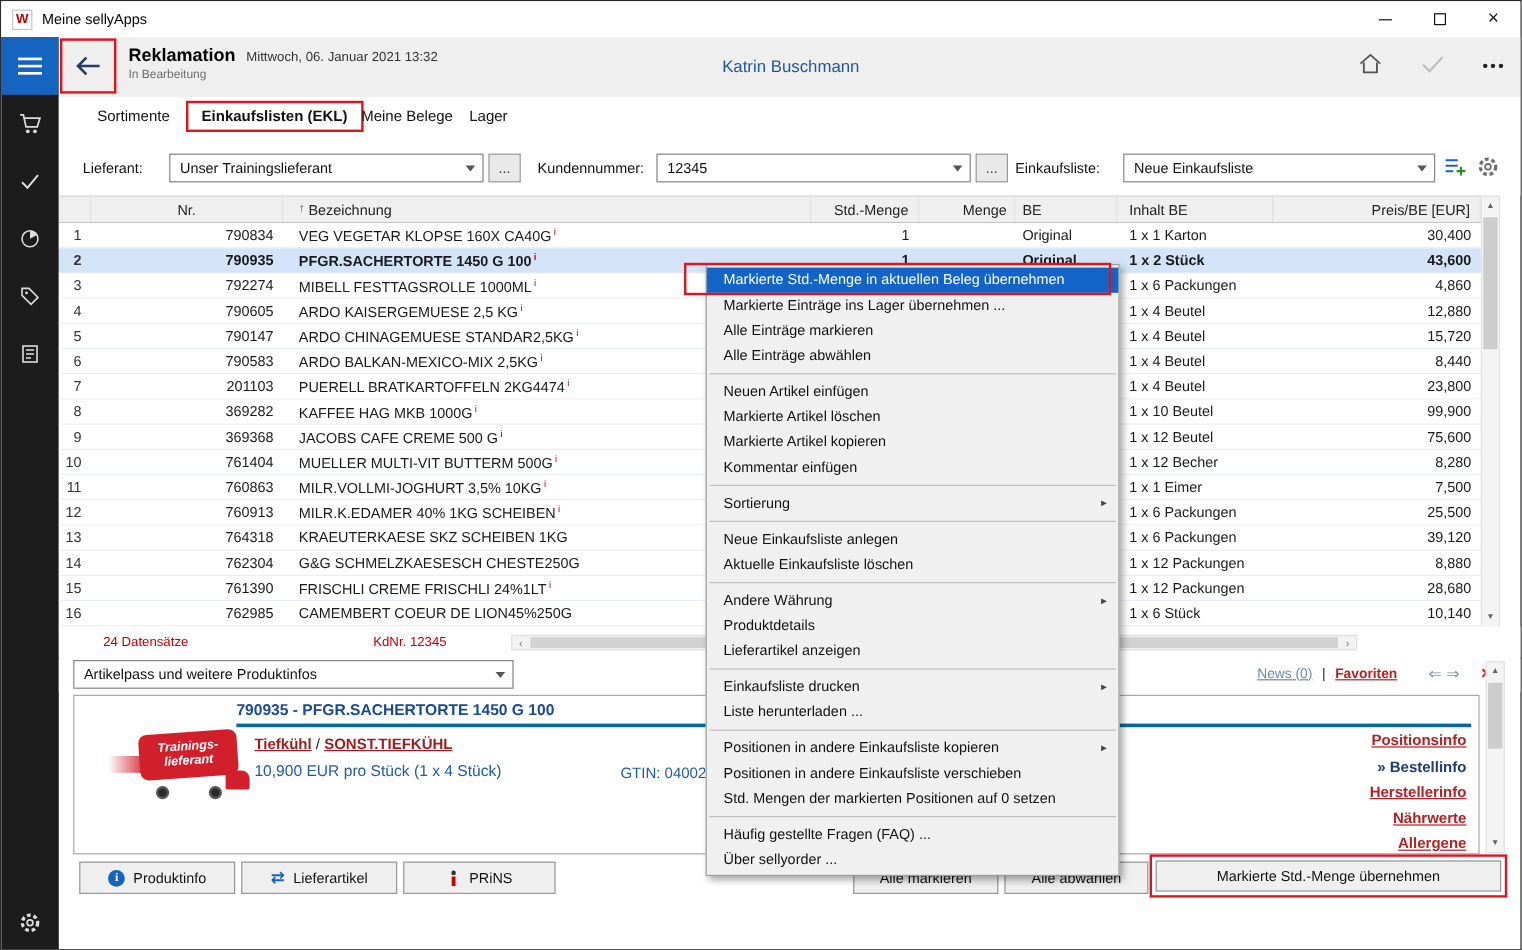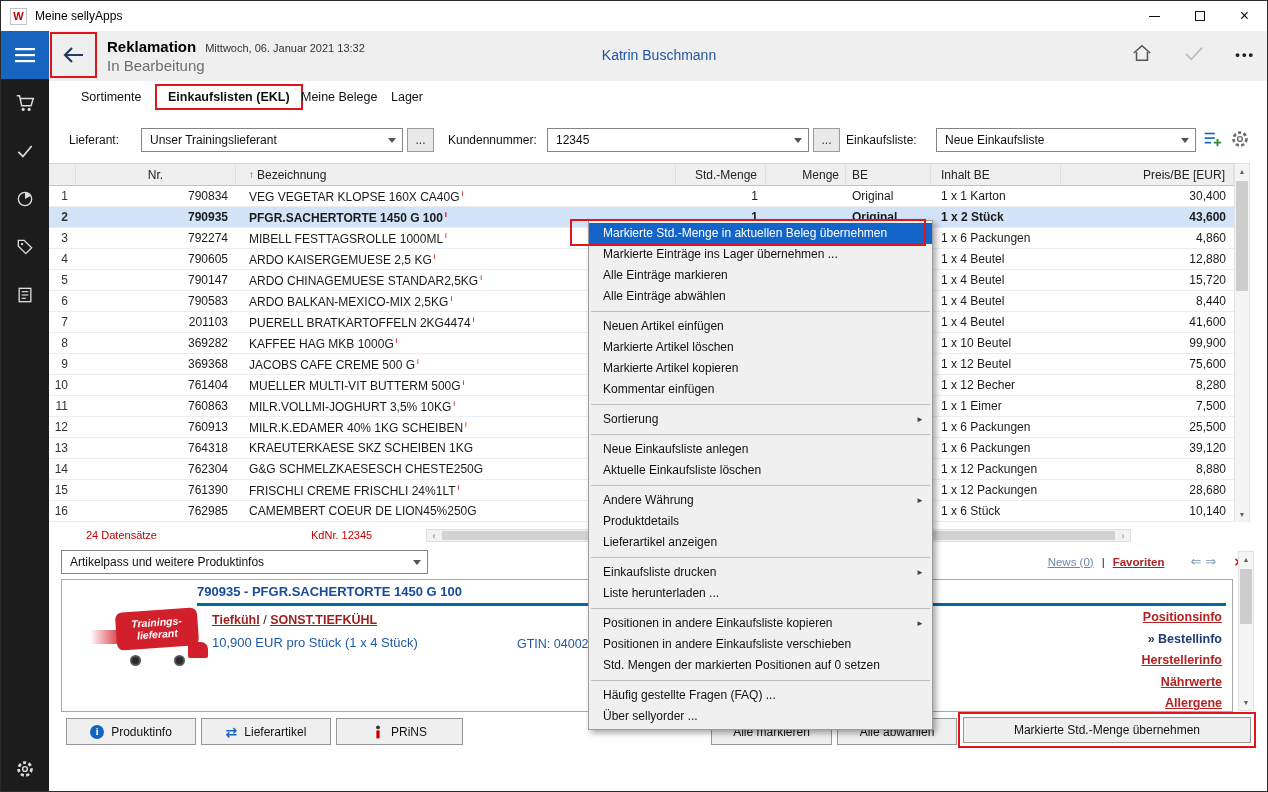--- a/index.html
+++ b/index.html
@@ -24,21 +24,21 @@
   .side-item svg { display:block; }
   .side-gear { position:absolute; bottom:0; left:0; }
 
   
   .header { position:absolute; left:48px; top:30px; width:1220px; height:50px; background:#efefef; }
   .back-btn { position:absolute; left:1px; top:1px; width:47px; height:46px; border:2px solid #e0151b; background:#efefef; display:flex; align-items:center; justify-content:center; }
   .doc-block { position:absolute; left:58px; top:7px; }
   .doc-line1 { display:flex; align-items:baseline; gap:9px; }
   .doc-title { font-size:15px; font-weight:bold; color:#000; }
   .doc-sub { font-size:11px; color:#333; }
-  .doc-status { font-size:15px; color:#6e6e6e; margin-top:2px; }
+  .doc-status { font-size:10px; color:#6e6e6e; margin-top:2px; }
   .user-name { position:absolute; left:50%; transform:translateX(-50%); top:16px; font-size:14px; color:#1f549e; }
   .header-icons { position:absolute; right:14px; top:12px; display:flex; gap:30px; align-items:center; }
   .dots { font-size:13px; letter-spacing:2px; color:#222; font-weight:bold; }
 
   
   .tabbar { position:absolute; left:48px; top:80px; width:1220px; height:34px; background:#fff; }
   .tab { position:absolute; top:9px; font-size:12.5px; color:#111; cursor:default; }
   .tab.annotated { top:3px; border:2px solid #e0151b; padding:4px 11px; font-weight:bold; }
 
   
@@ -357,21 +357,21 @@
           <div class="cell c-preis">8,440</div>
         </div>
         <div class="trow">
           <div class="cell c-idx">7</div>
           <div class="cell c-nr">201103</div>
           <div class="cell c-name">PUERELL BRATKARTOFFELN 2KG4474<sup class="info-mark">i</sup></div>
           <div class="cell c-std"></div>
           <div class="cell c-menge"></div>
           <div class="cell c-be"></div>
           <div class="cell c-inhalt">1 x 4 Beutel</div>
-          <div class="cell c-preis">41,600</div>
+          <div class="cell c-preis">23,800</div>
         </div>
         <div class="trow">
           <div class="cell c-idx">8</div>
           <div class="cell c-nr">369282</div>
           <div class="cell c-name">KAFFEE HAG MKB 1000G<sup class="info-mark">i</sup></div>
           <div class="cell c-std"></div>
           <div class="cell c-menge"></div>
           <div class="cell c-be"></div>
           <div class="cell c-inhalt">1 x 10 Beutel</div>
           <div class="cell c-preis">99,900</div>

